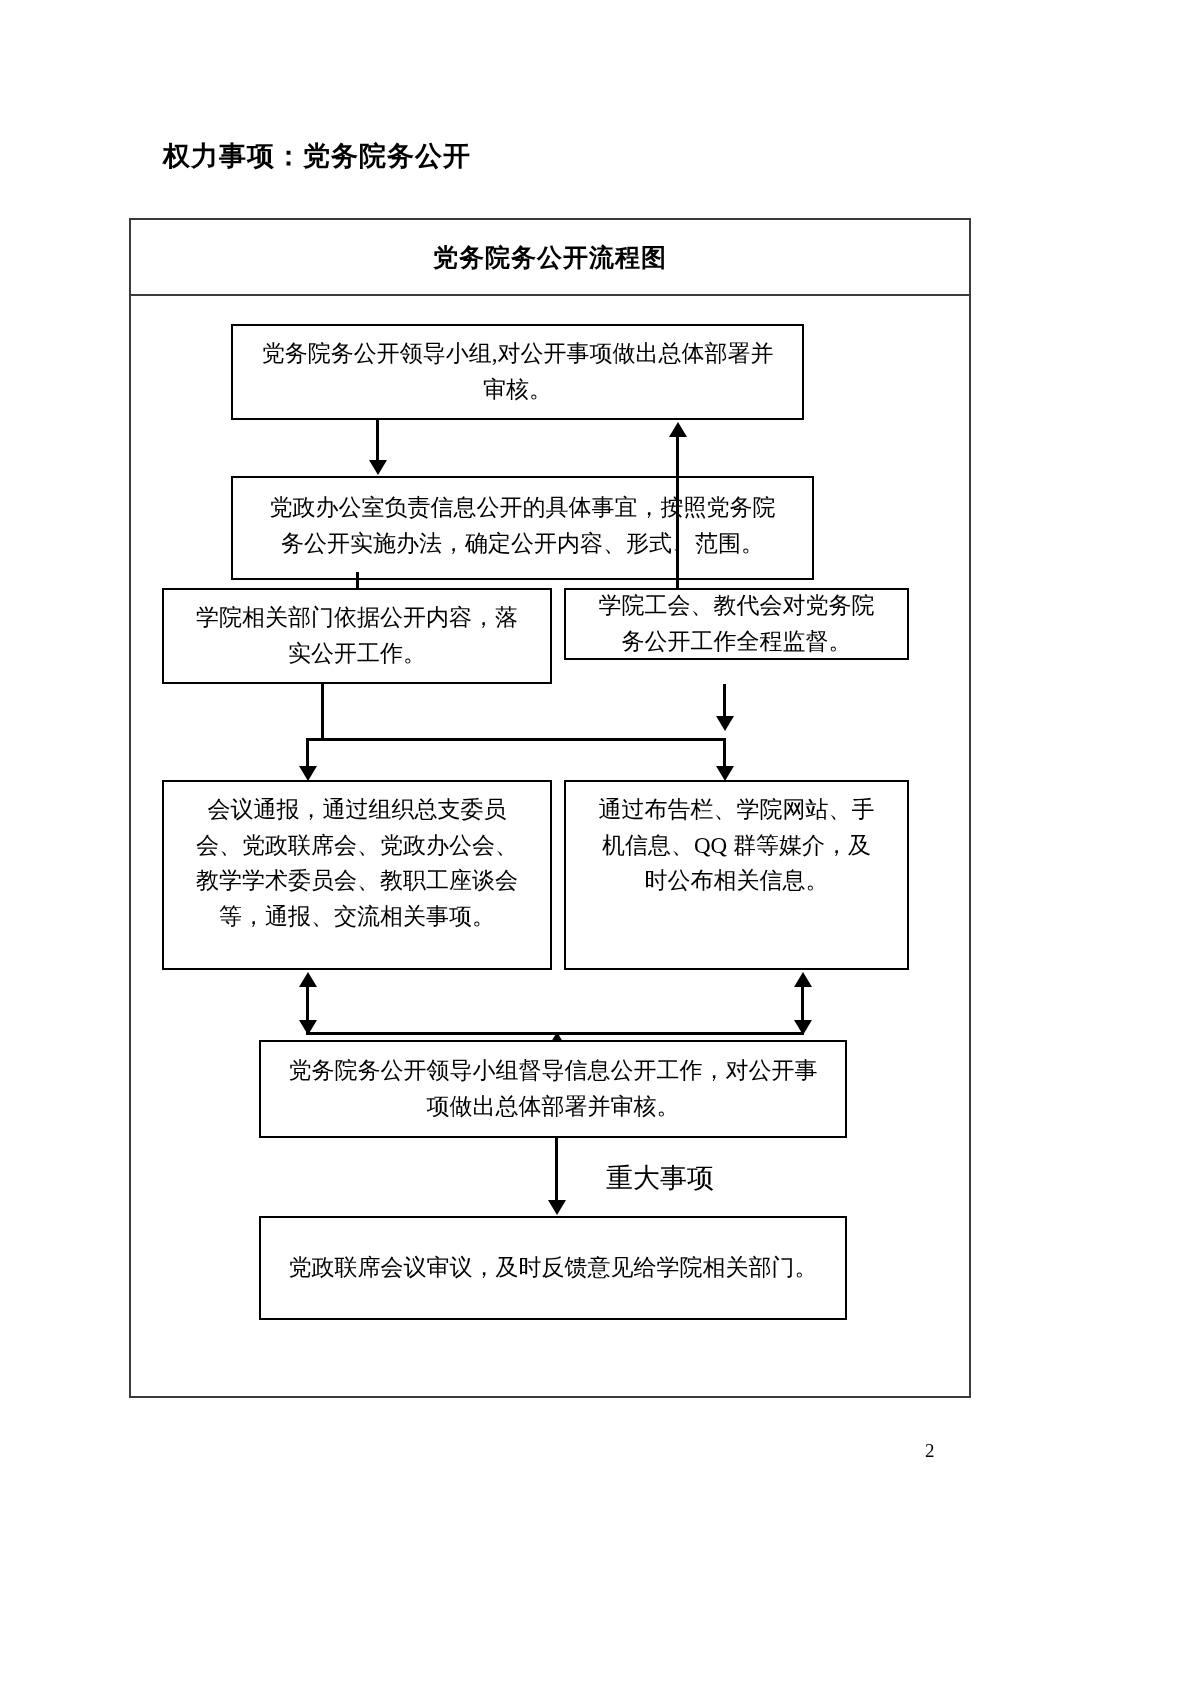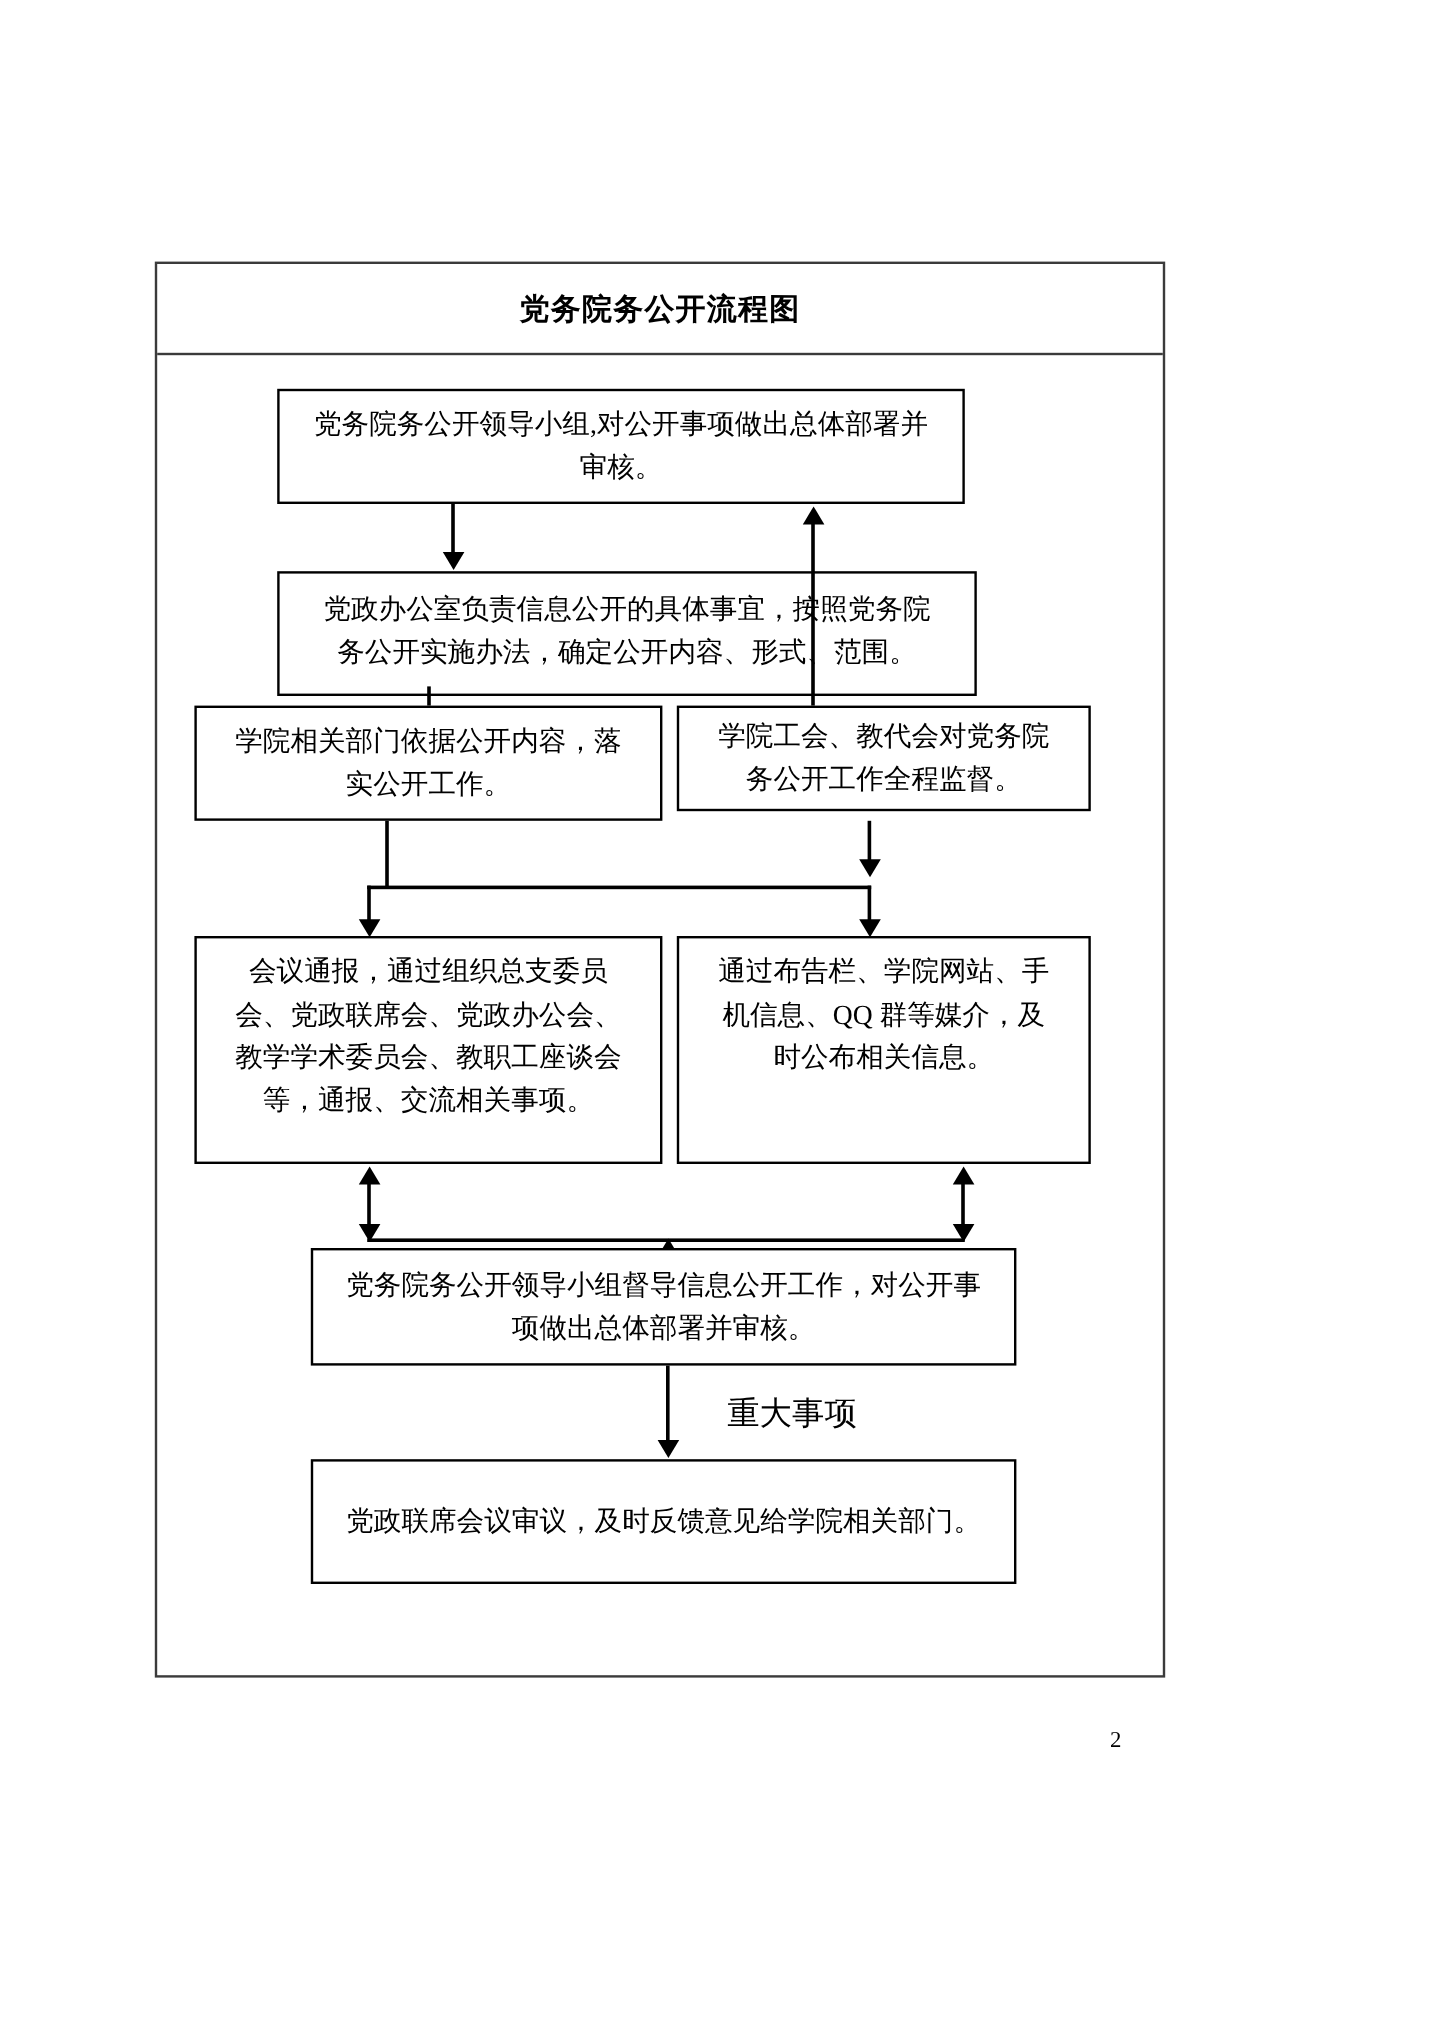--- a/index.html
+++ b/index.html
@@ -114,20 +114,21 @@
     left: 925px;
     top: 1440px;
     font-size: 19px;
   }
 </style>
 </head>
 <body>
 
 <div class="page">
 
+  <div class="doc-heading">权力事项：党务院务公开</div>
 
   <div class="frame">
 
     <div class="frame-title-row">
       <div class="frame-title">党务院务公开流程图</div>
     </div>
 
     <div class="node" style="left:100px; top:104px; width:573px; height:96px;">
       <span class="node-text">党务院务公开领导小组,对公开事项做出总体部署并审核。</span>
     </div>
@@ -142,21 +143,21 @@
     <div class="vline" style="left:225px; top:352px; height:46px;"></div>
     <div class="arrow-down" style="left:218px; top:392px;"></div>
 
     <div class="vline" style="left:545px; top:214px; height:190px;"></div>
     <div class="arrow-up" style="left:538px; top:202px;"></div>
 
     <div class="node" style="left:31px; top:368px; width:390px; height:96px;">
       <span class="node-text">学院相关部门依据公开内容，落实公开工作。</span>
     </div>
 
-    <div class="node" style="left:433px; top:368px; width:345px; height:88px;">
+    <div class="node" style="left:433px; top:368px; width:345px; height:72px;">
       <span class="node-text">学院工会、教代会对党务院务公开工作全程监督。</span>
     </div>
 
     <div class="vline" style="left:190px; top:464px; height:56px;"></div>
     <div class="hline" style="left:175px; top:518px; width:420px;"></div>
     <div class="vline" style="left:175px; top:518px; height:34px;"></div>
     <div class="arrow-down" style="left:168px; top:546px;"></div>
     <div class="vline" style="left:592px; top:518px; height:34px;"></div>
     <div class="arrow-down" style="left:585px; top:546px;"></div>
 

